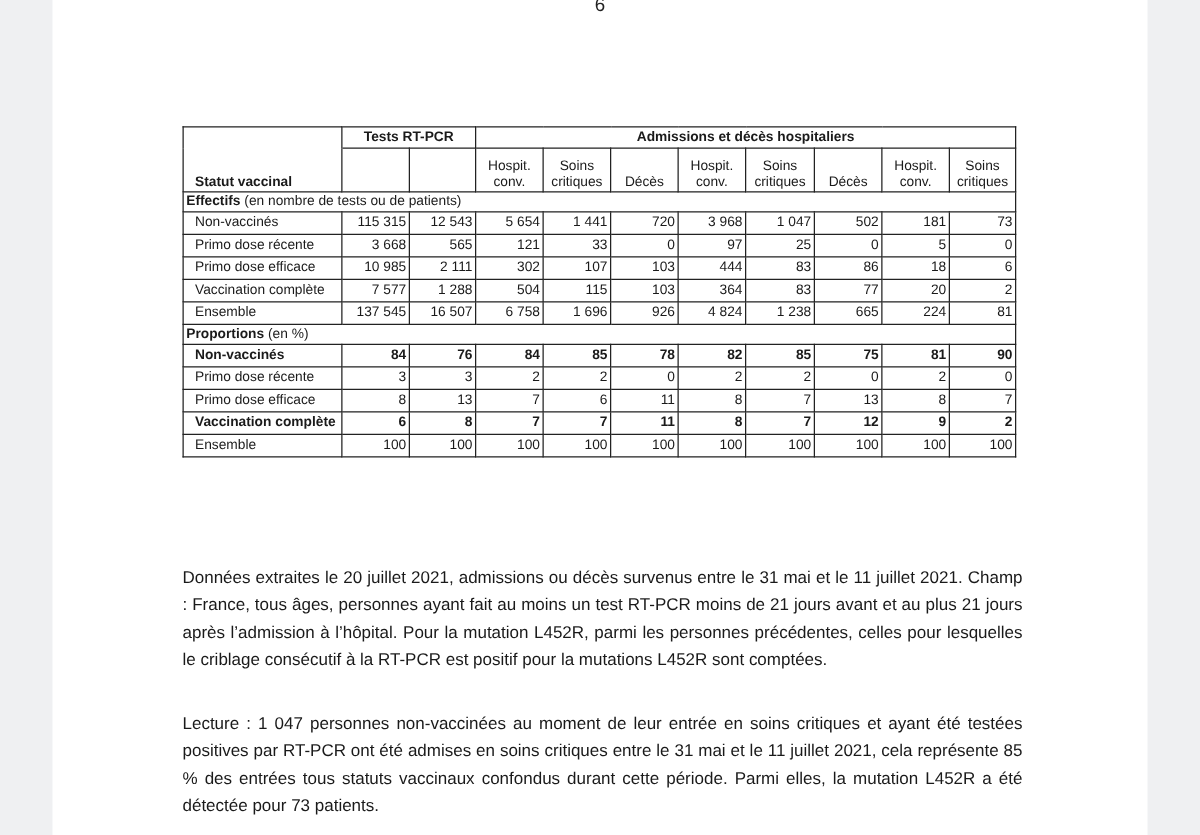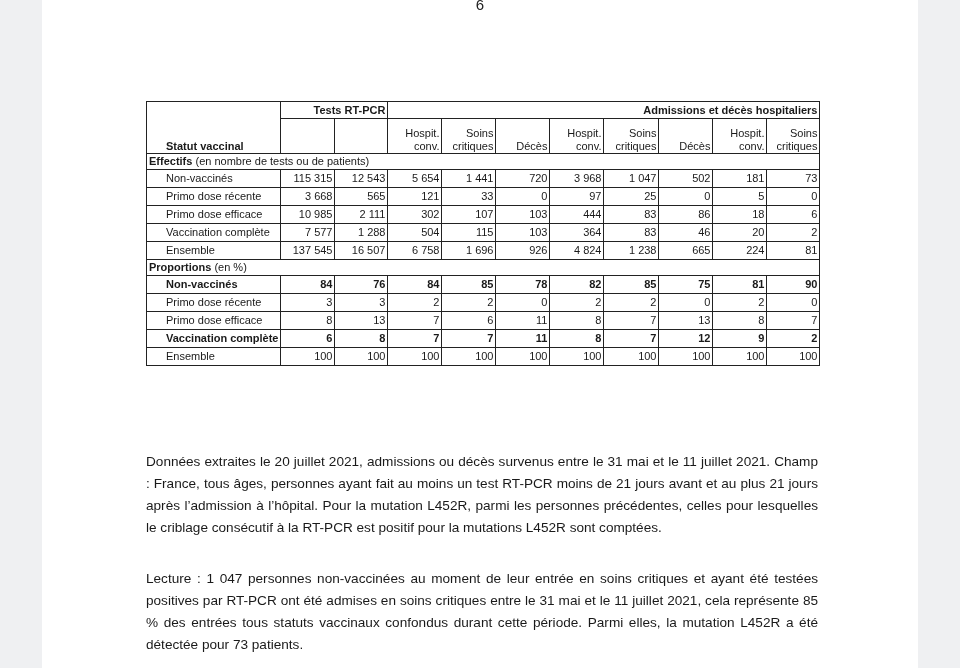--- a/index.html
+++ b/index.html
@@ -51,22 +51,22 @@
     }
     table.data td {
       border: 1.2px solid #222;
       padding: 0 2px;
       height: 17px;
       line-height: 13px;
       white-space: nowrap;
       overflow: hidden;
     }
     table.data td.num { text-align: right; }
-    table.data td.ctr { text-align: right; }
-    table.data td.lbl { text-align: left; padding-left: 19px; }
+    table.data td.ctr { text-align: center; }
+    table.data td.lbl { text-align: left; padding-left: 9px; }
     table.data td.b { font-weight: bold; }
     table.data tr.hdr-top td { height: 16px; }
     table.data tr.hdr-mid td { height: 34px; }
     table.data tr.hdr-sub td { height: 34px; vertical-align: bottom; }
     table.data tr.section td { height: 15px; }
     table.data td.noborder-top { border-top: none; }
     table.data td.noborder-bottom { border-bottom: none; }
     table.data td.section-cell { text-align: left; }
     table.data tr.bold-row td { font-weight: bold; }
     table.data td.v-bottom { vertical-align: bottom; padding-bottom: 1px; }
@@ -194,21 +194,21 @@
         </tr>
         <tr>
           <td class="lbl">Vaccination complète</td>
           <td class="num">7 577</td>
           <td class="num">1 288</td>
           <td class="num">504</td>
           <td class="num">115</td>
           <td class="num">103</td>
           <td class="num">364</td>
           <td class="num">83</td>
-          <td class="num">46</td>
+          <td class="num">77</td>
           <td class="num">20</td>
           <td class="num">2</td>
         </tr>
         <tr>
           <td class="lbl">Ensemble</td>
           <td class="num">137 545</td>
           <td class="num">16 507</td>
           <td class="num">6 758</td>
           <td class="num">1 696</td>
           <td class="num">926</td>

